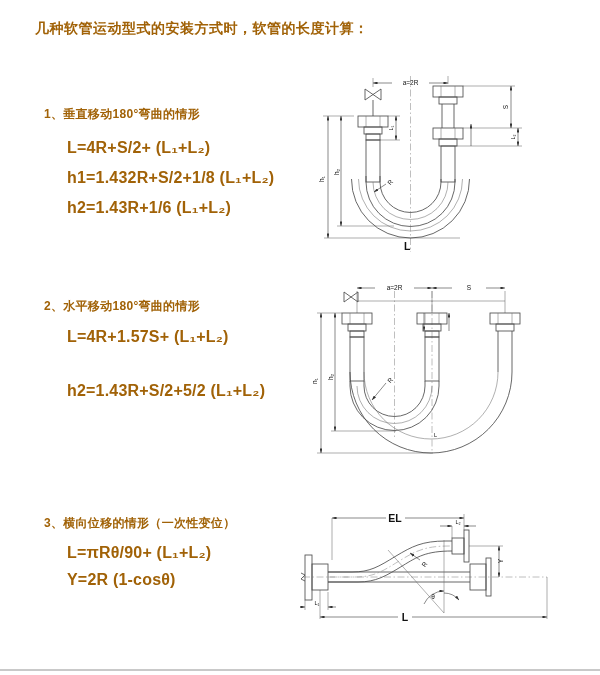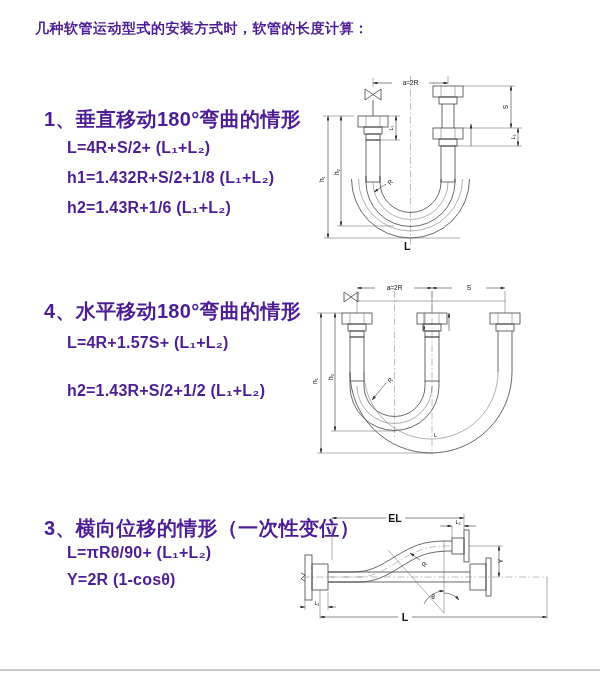--- a/index.html
+++ b/index.html
@@ -1,25 +1,25 @@
 <!DOCTYPE html>
 <html><head>
 <meta charset="utf-8">
 <style>
   html,body{margin:0;padding:0;background:#ffffff;}
   .page{
     position:relative;width:600px;height:675px;background:#fff;overflow:hidden;
-    font-family:"Liberation Sans","DejaVu Sans",sans-serif;color:#4c1d95;
+    font-family:"Liberation Sans","DejaVu Sans",sans-serif;color:#a16207;
   }
   .title{
     position:absolute;left:35px;top:20px;font-size:14px;font-weight:bold;
     letter-spacing:.5px;white-space:nowrap;
   }
   .sec{position:absolute;left:44px;width:290px;height:130px;}
-  .sec-heading{position:absolute;left:0;top:0;font-size:20px;font-weight:bold;white-space:nowrap;letter-spacing:.3px;}
+  .sec-heading{position:absolute;left:0;top:0;font-size:12px;font-weight:bold;white-space:nowrap;letter-spacing:.3px;}
   .formula{position:absolute;left:23px;font-size:16px;font-weight:bold;white-space:nowrap;letter-spacing:.2px;}
   svg.diag{position:absolute;}
   .ln{stroke:#4d4d4d;stroke-width:.85;fill:none;}
   .tn{stroke:#6e6e6e;stroke-width:.55;fill:none;}
   .xl{stroke:#5a5a5a;stroke-width:.5;fill:none;}
   .dim{stroke:#3a3a3a;stroke-width:.6;fill:none;}
   .cl{stroke:#8a8a8a;stroke-width:.55;fill:none;stroke-dasharray:7 2.5 1.5 2.5;}
   text.dl{font-size:6.5px;fill:#111;}
   text.dl2{font-size:5.5px;fill:#111;}
   text.bigL{font-size:10.5px;font-weight:bold;fill:#111;}
@@ -44,23 +44,23 @@
   <div class="title">几种软管运动型式的安装方式时，软管的长度计算：</div>
 
   <section class="sec" style="top:106px">
     <div class="sec-heading">1、垂直移动180°弯曲的情形</div>
     <div class="formula" style="top:33px">L=4R+S/2+ (L₁+L₂)</div>
     <div class="formula" style="top:63px">h1=1.432R+S/2+1/8 (L₁+L₂)</div>
     <div class="formula" style="top:93px">h2=1.43R+1/6 (L₁+L₂)</div>
   </section>
 
   <section class="sec" style="top:298px">
-    <div class="sec-heading">4、水平移动180°弯曲的情形</div>
-    <div class="formula" style="top:36px">L=4R+1.57S+ (L₁+L₂)</div>
-    <div class="formula" style="top:84px">h2=1.43R+S/2+1/2 (L₁+L₂)</div>
+    <div class="sec-heading">2、水平移动180°弯曲的情形</div>
+    <div class="formula" style="top:30px">L=4R+1.57S+ (L₁+L₂)</div>
+    <div class="formula" style="top:84px">h2=1.43R+S/2+5/2 (L₁+L₂)</div>
   </section>
 
   <section class="sec" style="top:515px">
     <div class="sec-heading">3、横向位移的情形（一次性变位）</div>
     <div class="formula" style="top:29px">L=πRθ/90+ (L₁+L₂)</div>
     <div class="formula" style="top:56px">Y=2R (1-cosθ)</div>
   </section>
 
   <svg class="diag" style="left:308px;top:64px" width="220" height="196" viewBox="0 0 220 196">
     <g>

